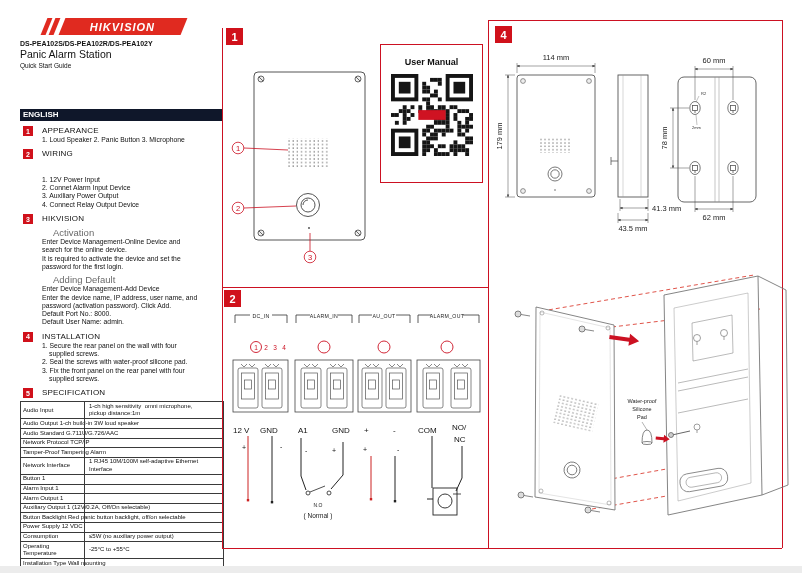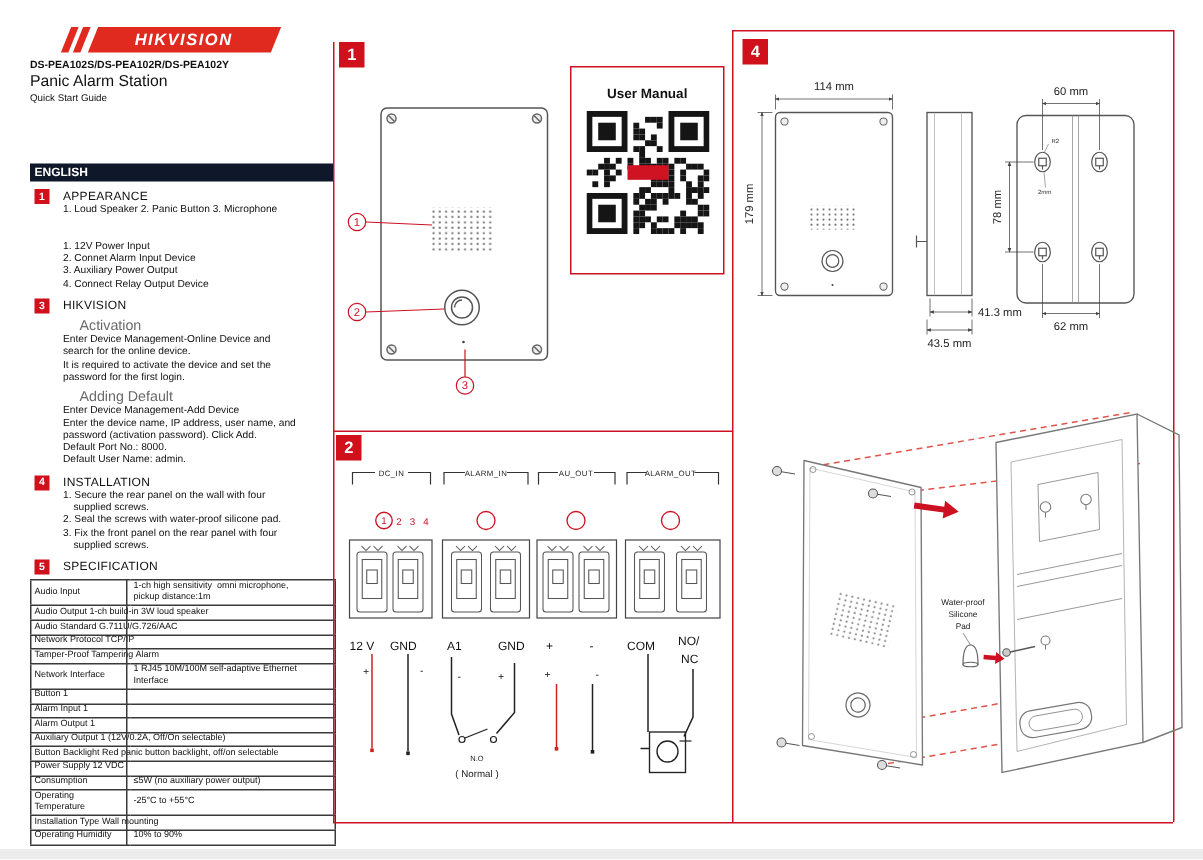--- a/index.html
+++ b/index.html
@@ -68,20 +68,24 @@
       <div class="qsg">Quick Start Guide</div>
     </div>
     <div class="engbar">ENGLISH</div>
 
     <div class="sec">
       <span class="sq">1</span>
       <span class="st">APPEARANCE</span>
     </div>
     <div class="body">1. Loud Speaker   2. Panic Button   3. Microphone</div>
 
+    <div class="sec">
+      <span class="sq">2</span>
+      <span class="st">WIRING</span>
+    </div>
     <div class="body">
       
     <div>1. 12V Power Input</div><div>2. Connet Alarm Input Device</div><div>3. Auxiliary Power Output</div><div>4. Connect Relay Output Device</div></div>
 
     <div class="sec">
       <span class="sq">3</span>
       <span class="st">HIKVISION</span>
     </div>
     <div class="subhead">Activation</div>
     <div class="body">Enter Device Management-Online Device and

